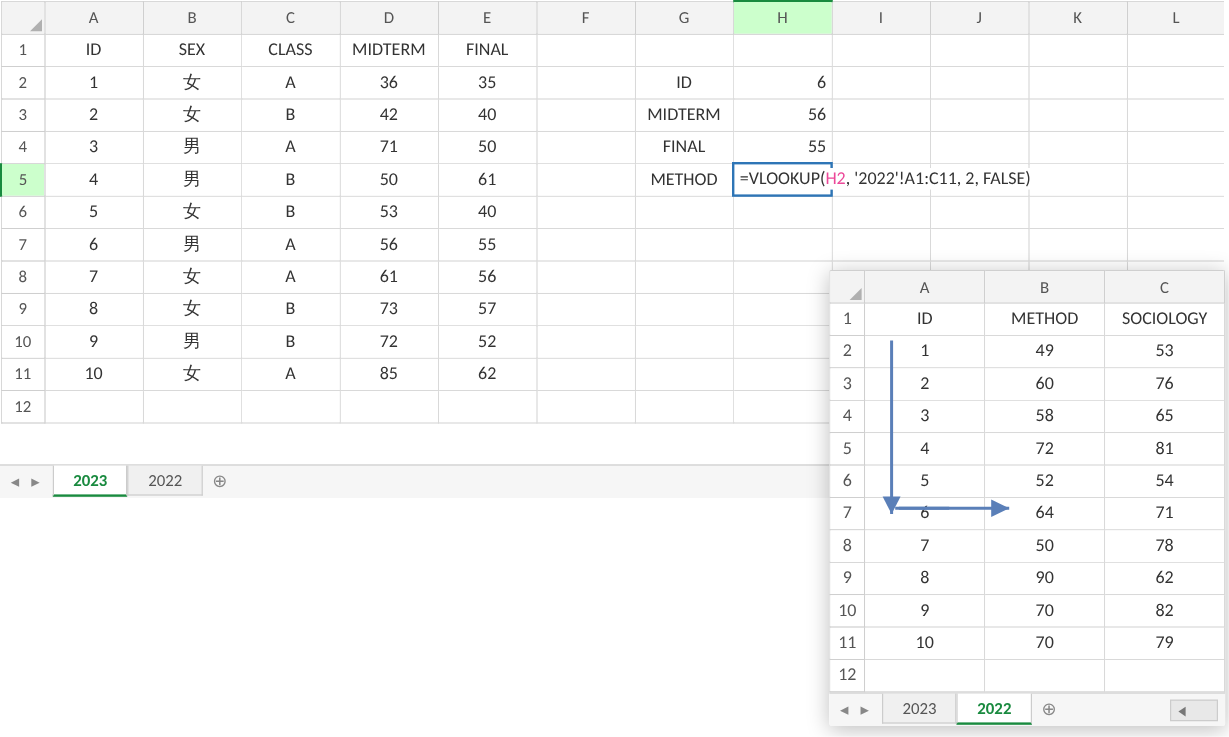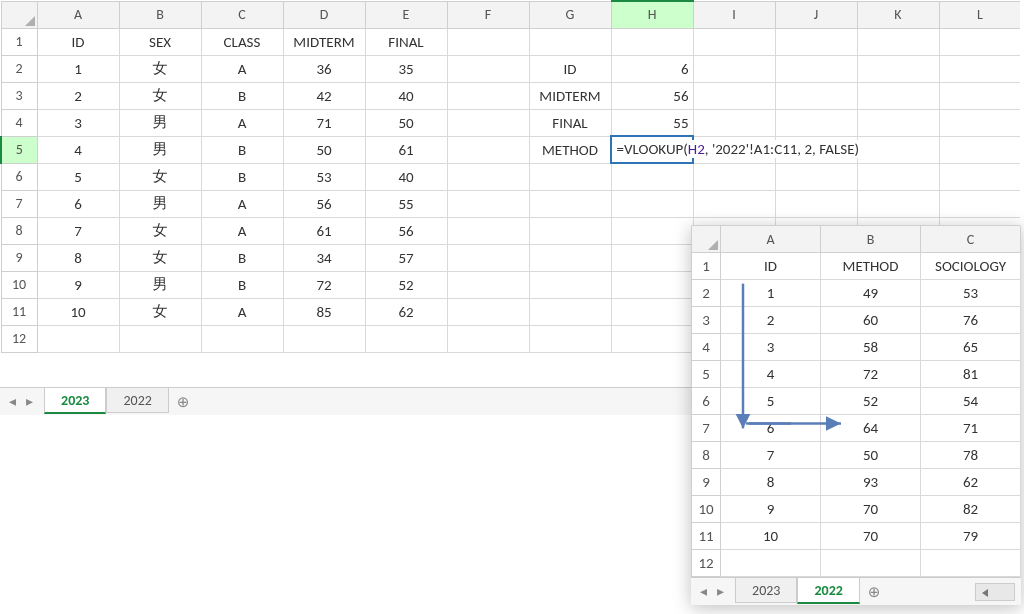--- a/index.html
+++ b/index.html
@@ -75,21 +75,21 @@
     background: #fff;
   }
   .formula-cell .overflow {
     position: absolute;
     left: 3px; top: 3px;
     background: #fff;
     padding: 0 2px;
     white-space: nowrap;
     z-index: 2;
   }
-  .cref { color: #4c1d95; }
+  .cref { color: #ec4899; }
   
   .tabbar {
     height: 28px;
     border-top: 1px solid #ccc;
     display: flex;
     align-items: center;
     background: #f6f6f6;
     font-size: 14px;
     gap: 0;
     padding: 0 6px;
@@ -317,21 +317,21 @@
       <td></td>
       <td></td>
       <td></td>
       <td></td>
     </tr>
           <tr class="data-row">
       <td class="row-hdr">9</td>
       <td>8</td>
       <td>女</td>
       <td>B</td>
-      <td>34</td>
+      <td>73</td>
       <td>57</td>
       <td></td>
       <td></td>
             <td></td>
       <td></td>
       <td></td>
       <td></td>
       <td></td>
     </tr>
           <tr class="data-row">
@@ -460,21 +460,21 @@
     </tr>
           <tr class="data-row">
       <td class="row-hdr">8</td>
       <td>7</td>
       <td>50</td>
       <td>78</td>
     </tr>
           <tr class="data-row">
       <td class="row-hdr">9</td>
       <td>8</td>
-      <td>93</td>
+      <td>90</td>
       <td>62</td>
     </tr>
           <tr class="data-row">
       <td class="row-hdr">10</td>
       <td>9</td>
       <td>70</td>
       <td>82</td>
     </tr>
           <tr class="data-row">
       <td class="row-hdr">11</td>

